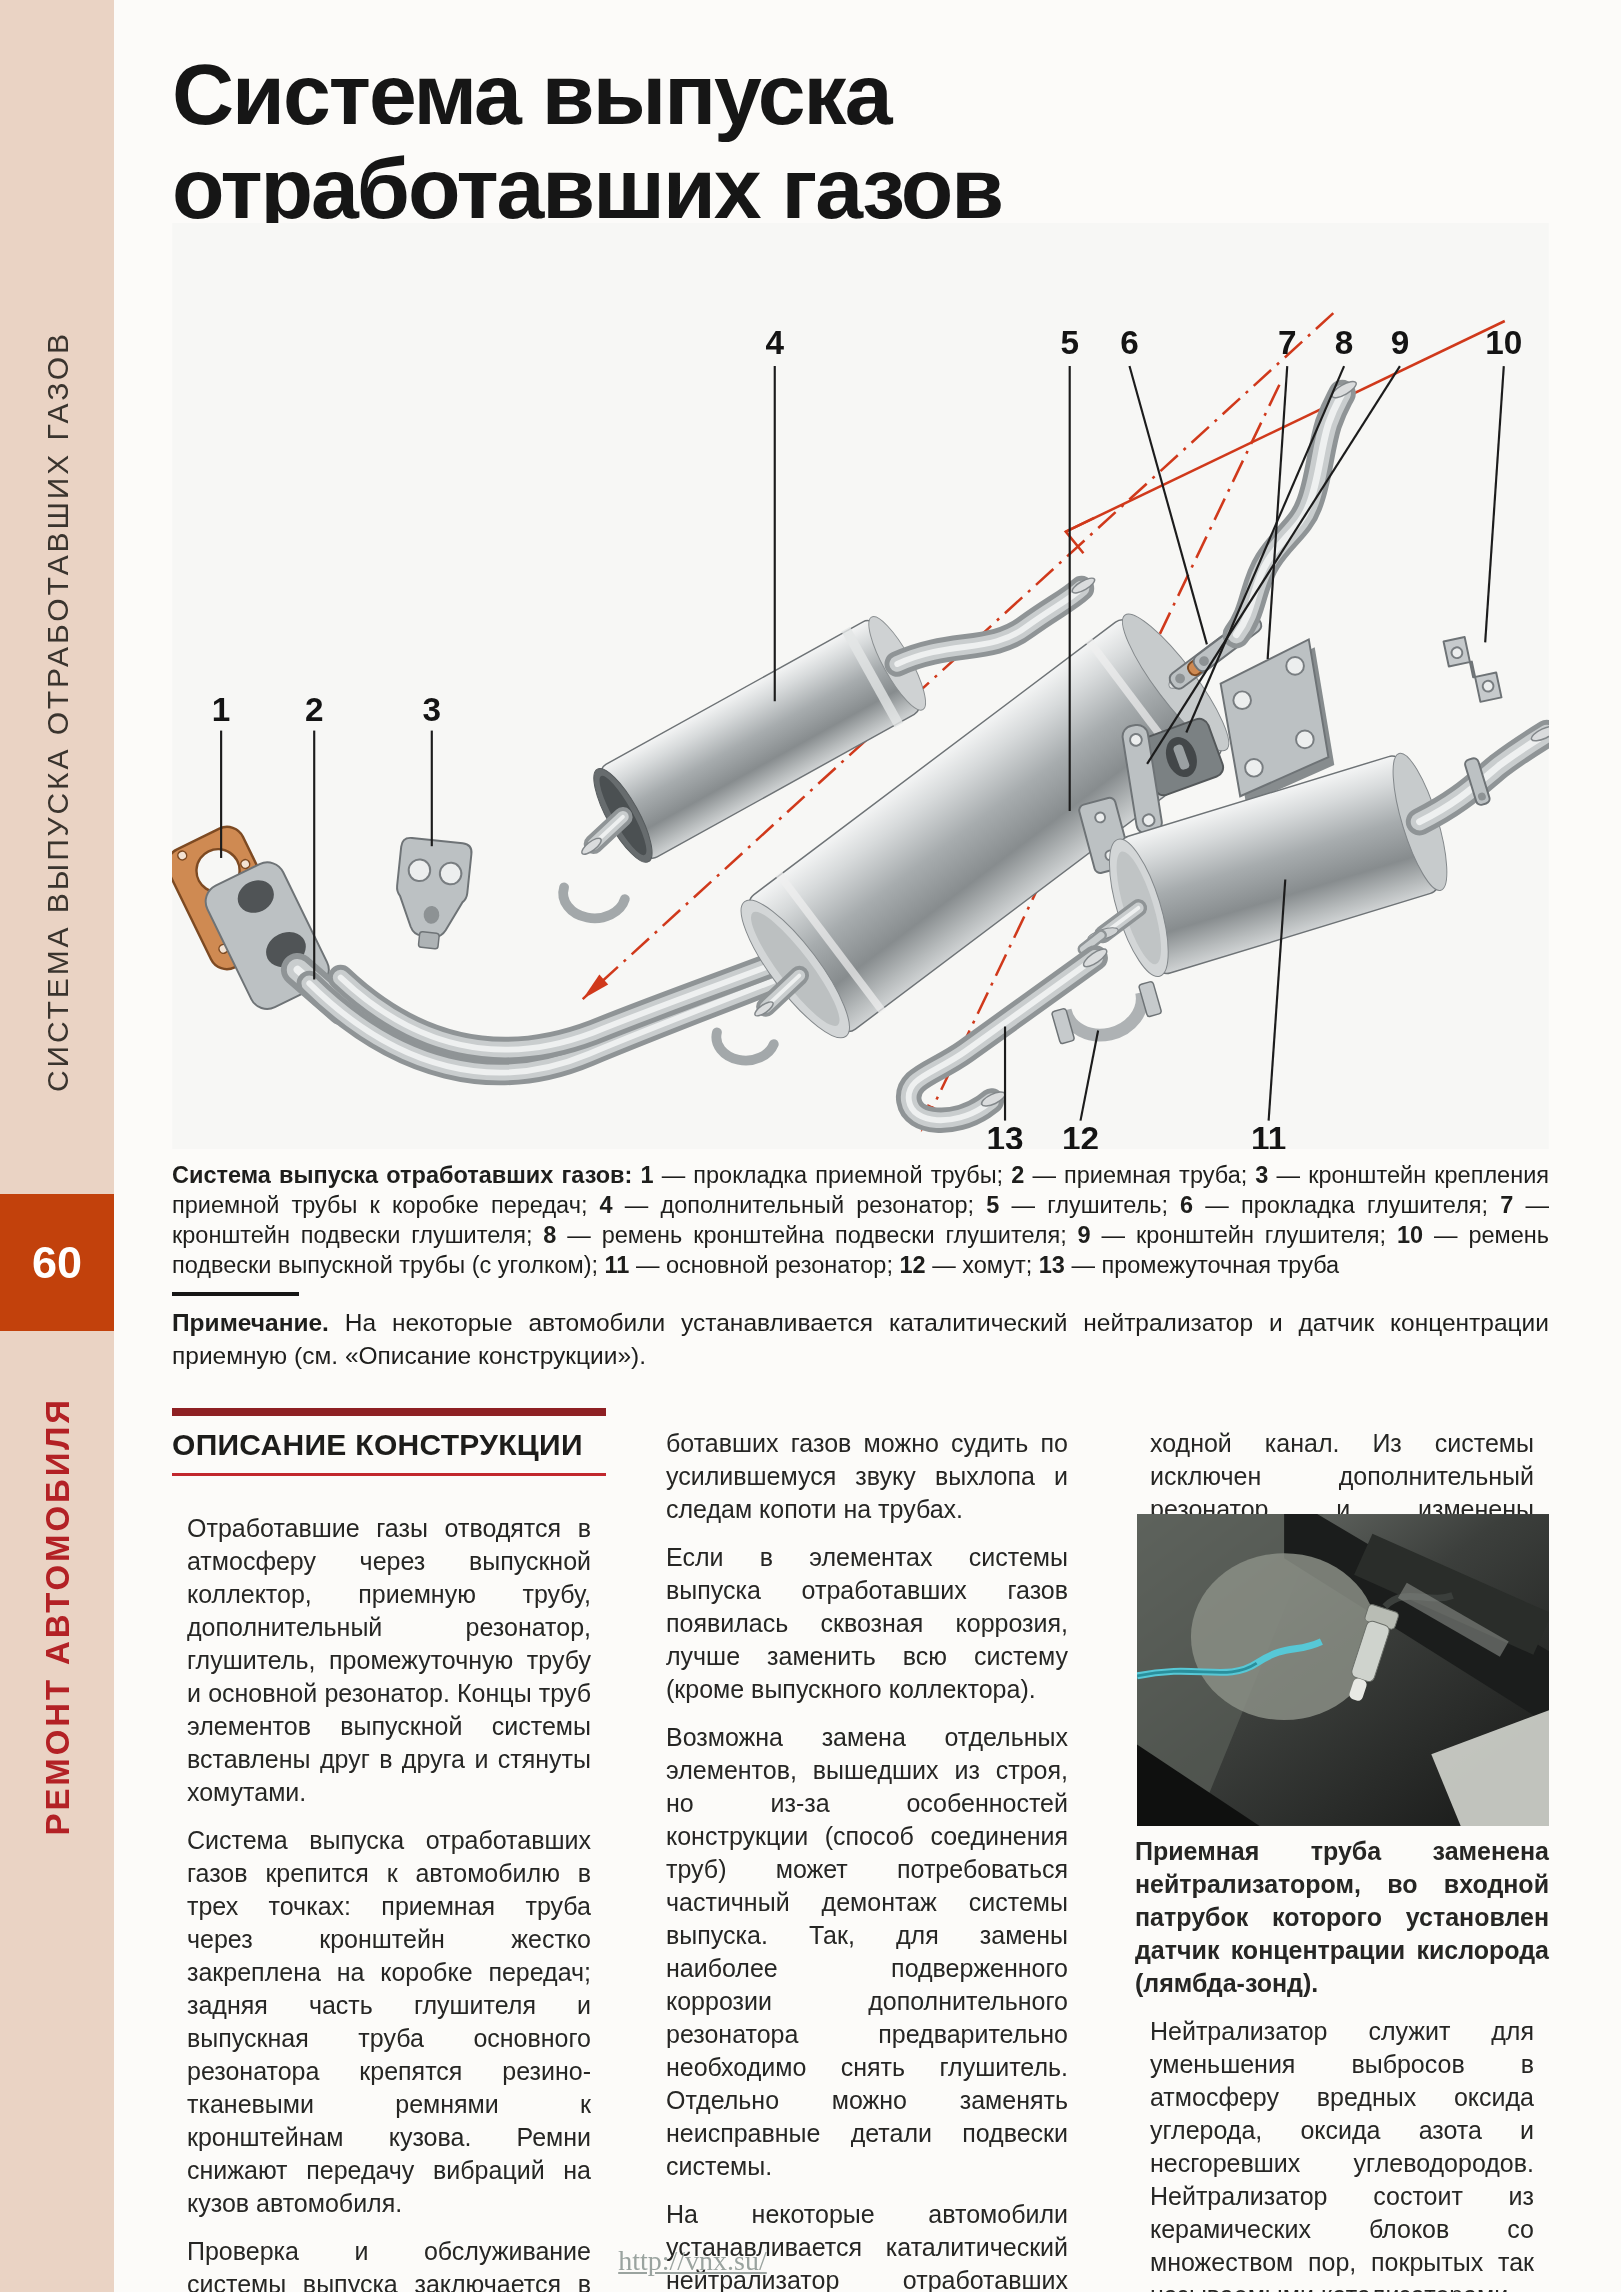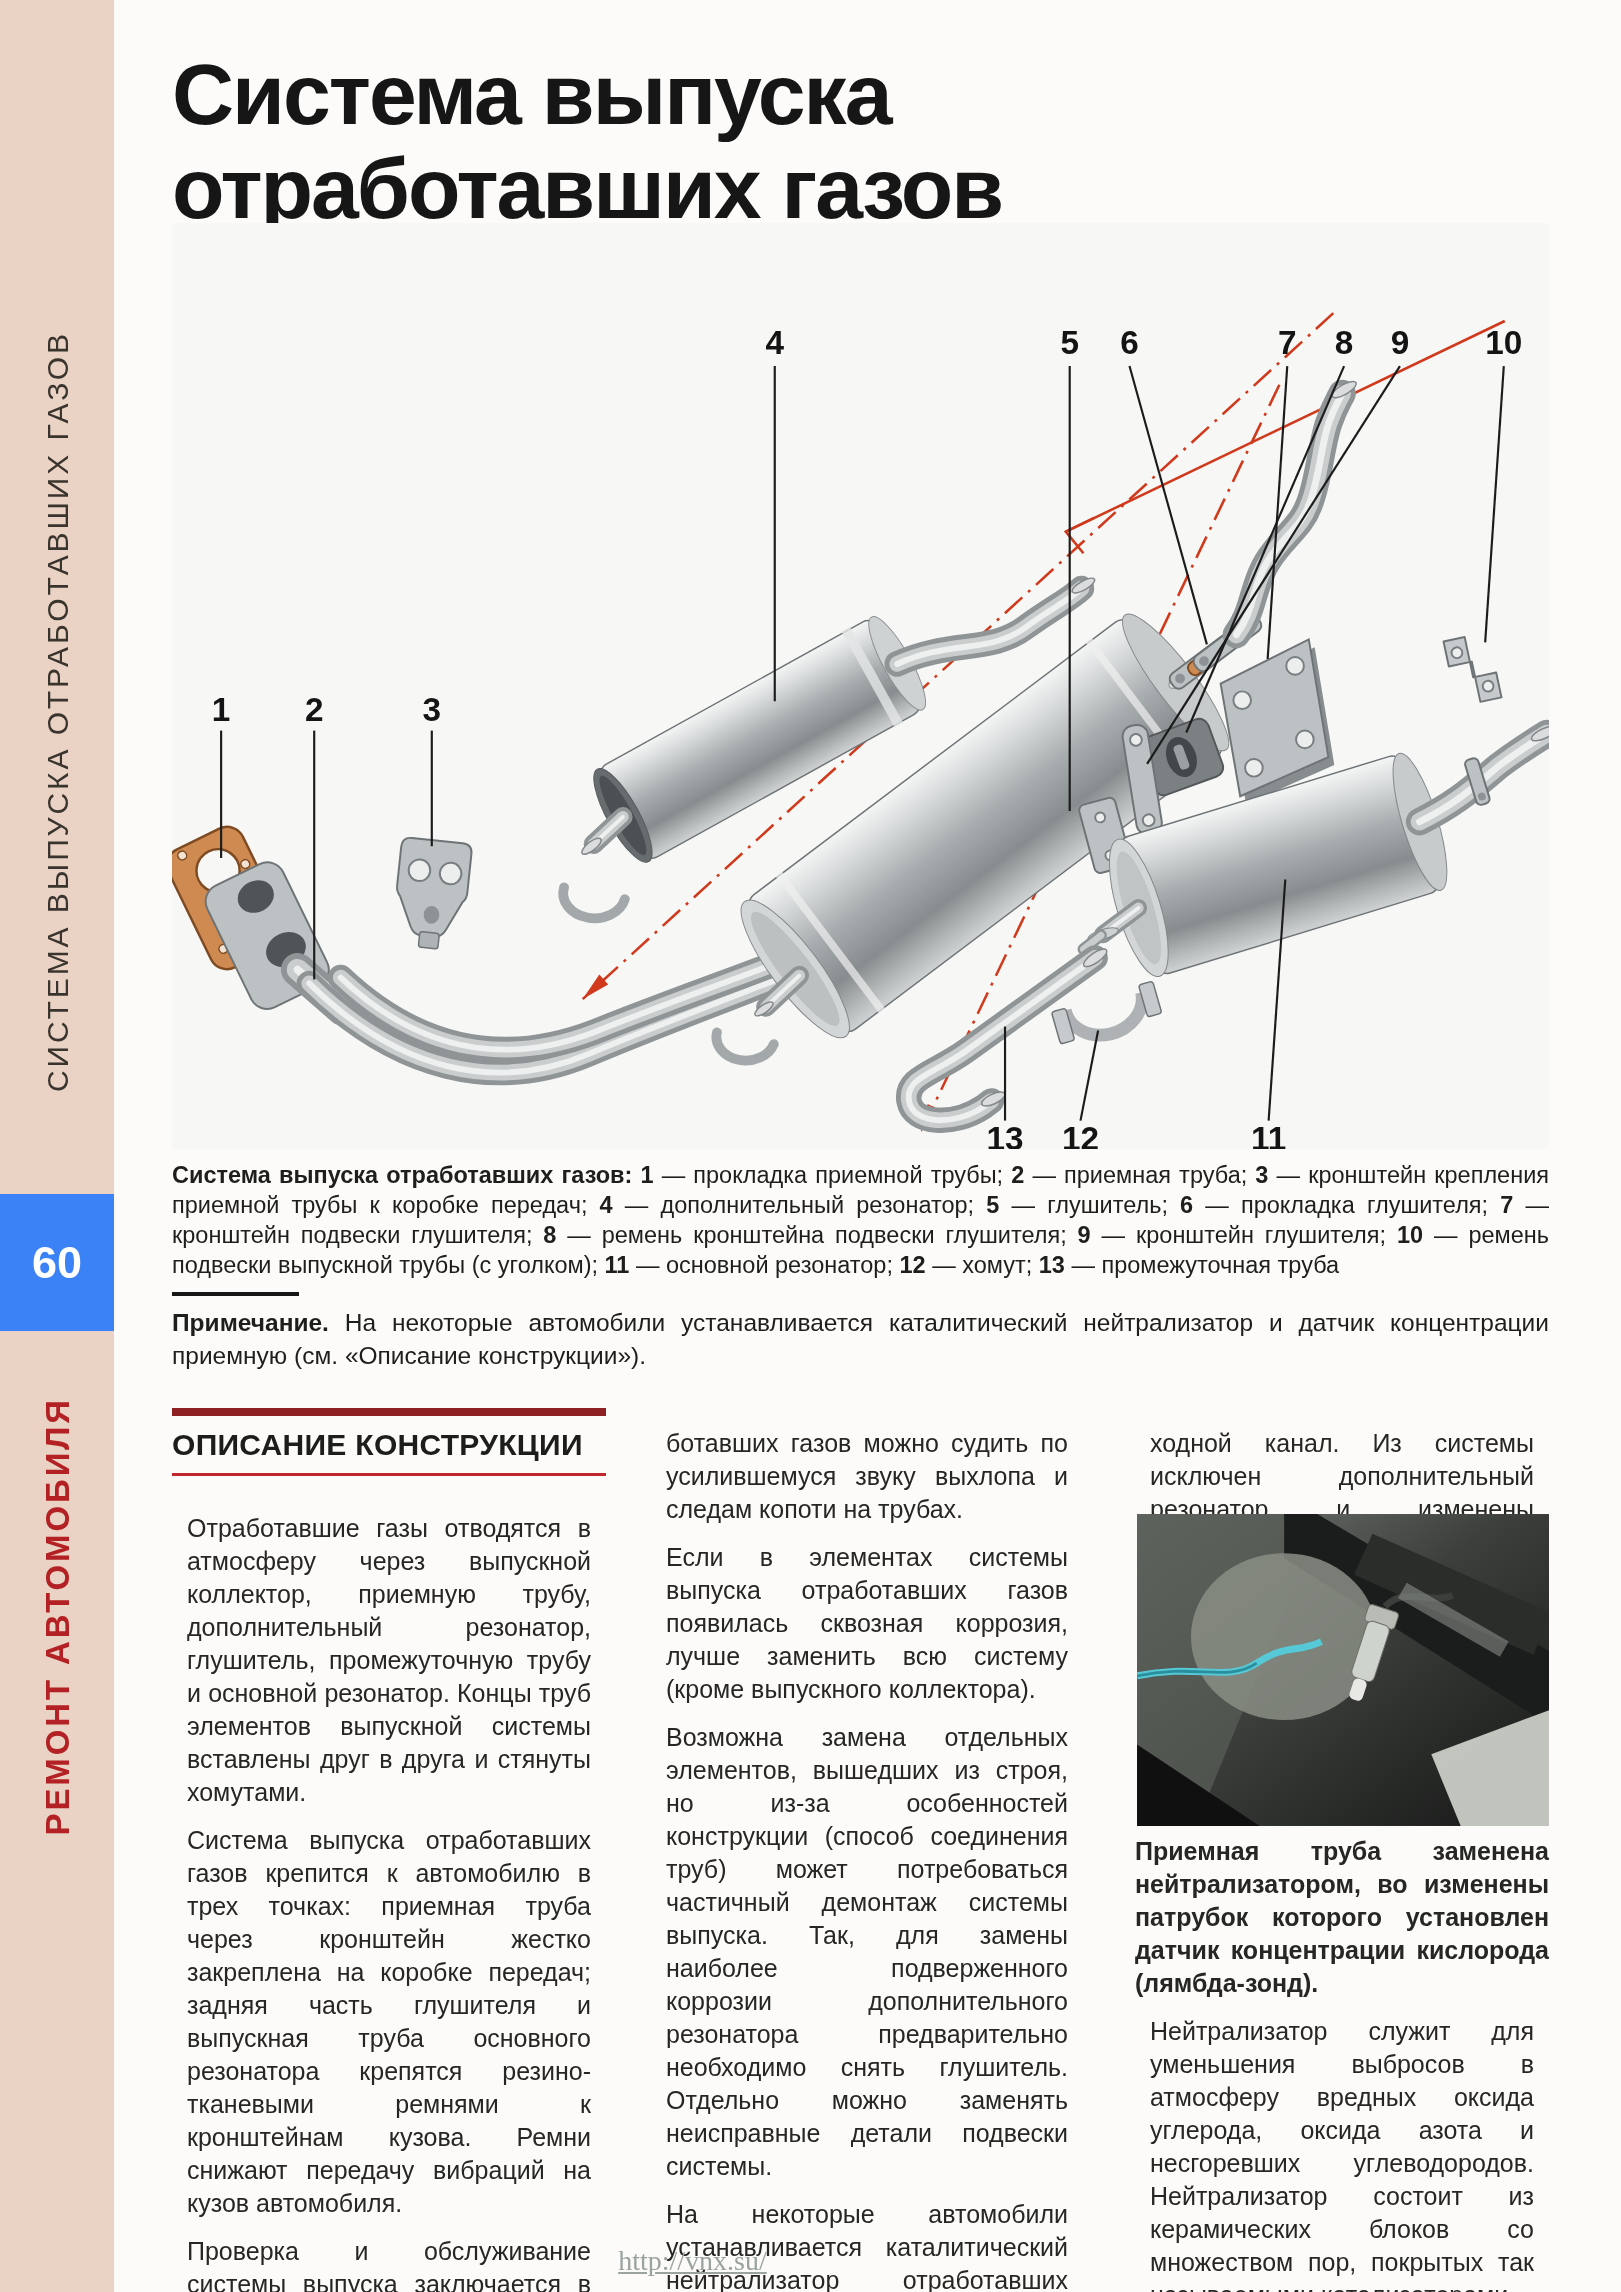--- a/index.html
+++ b/index.html
@@ -4,21 +4,21 @@
 <style>
   html,body{margin:0;padding:0;background:#888;}
   .page{position:relative;width:1621px;height:2293px;background:#fcfbf9;overflow:hidden;
         font-family:"Liberation Sans",sans-serif;color:#262624;}
   
   .sidebar{position:absolute;left:0;top:0;width:114px;height:2293px;background:#ead3c4;}
   .vert{writing-mode:vertical-rl;transform:rotate(180deg);white-space:nowrap;}
   .side-top{position:absolute;left:25.5px;top:255px;width:65px;height:912px;
             display:flex;align-items:center;justify-content:center;}
   .side-top .vert{font-size:30px;letter-spacing:2.9px;color:#3a342e;}
-  .badge{position:absolute;left:0;top:1194px;width:114px;height:137px;background:#3b82f6;
+  .badge{position:absolute;left:0;top:1194px;width:114px;height:137px;background:#c2410c;
          display:flex;align-items:center;justify-content:center;
          color:#fff;font-size:45px;font-weight:bold;}
   .side-bottom{position:absolute;left:25.5px;top:1362px;width:65px;height:508px;
             display:flex;align-items:center;justify-content:center;}
   .side-bottom .vert{font-size:33px;font-weight:bold;letter-spacing:2.9px;color:#b32125;}
   
   .title{position:absolute;left:172px;top:47px;width:1377px;text-align:left;
          font-weight:bold;font-size:86px;line-height:94px;letter-spacing:-2px;color:#161616;}
   
   .diagram{position:absolute;left:172px;top:223px;width:1377px;height:926px;}
@@ -360,21 +360,21 @@
         <path d="M0,-48 C 12,-74 42,-64 62,-80" fill="none" stroke="#3b3f3c" stroke-width="7"></path>
         <rect x="-16" y="-46" width="32" height="18" rx="4" fill="#b8bcb4" stroke="#6a6e68"></rect>
         <rect x="-12" y="-30" width="24" height="60" rx="6" fill="#cfd3cd" stroke="#6a6e68"></rect>
         <rect x="-7" y="30" width="14" height="22" rx="5" fill="#e8e9e4"></rect>
       </g>
       <rect x="275" y="70" width="120" height="18" transform="rotate(30 275 70)" fill="#9ba09a" opacity=".5"></rect>
     </svg>
   </div>
 
   <div class="col3b">
-    <p class="photocap">Приемная труба заменена нейтрализатором, во изменены патрубок которого установлен датчик концентрации кислорода (лямбда-зонд).</p>
+    <p class="photocap">Приемная труба заменена нейтрализатором, во входной патрубок которого установлен датчик концентрации кислорода (лямбда-зонд).</p>
     <p class="para">Нейтрализатор служит для уменьшения выбросов в атмосферу вредных оксида углерода, оксида азота и несгоревших углеводородов. Нейтрализатор состоит из керамических блоков со множеством пор, покрытых так называемыми катализаторами</p>
   </div>
 
   <div class="url">
     <a>http://vnx.su/</a>
   </div>
 
 </div>
 
 

